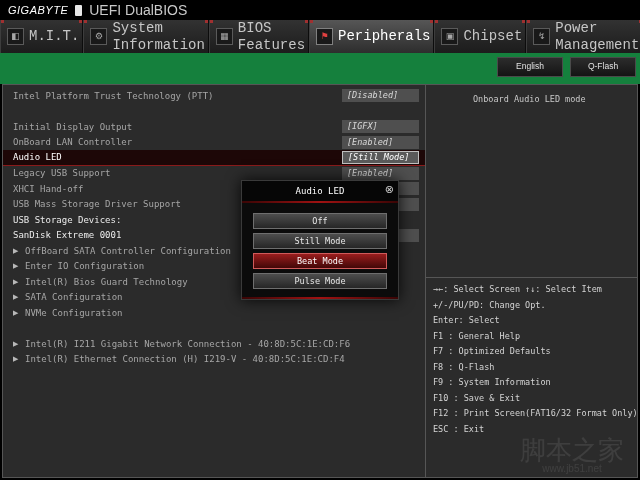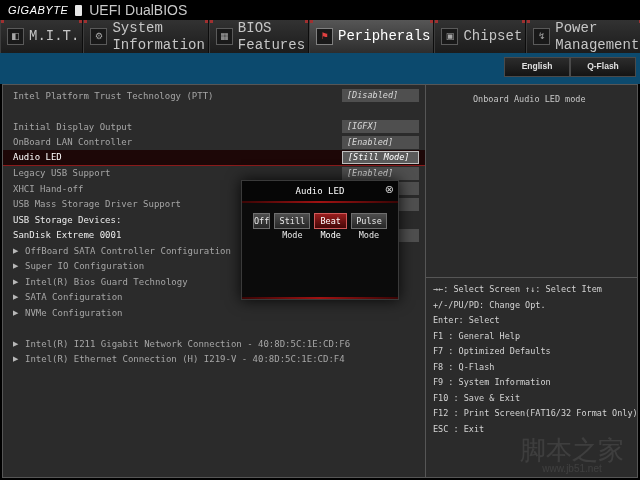--- a/index.html
+++ b/index.html
@@ -23,22 +23,22 @@
   .tab::before,.tab::after{content:"";position:absolute;top:0;width:3px;height:3px;background:#a03030;}
   .tab::before{left:0;} .tab::after{right:0;}
   .tab.active{background:linear-gradient(#565656,#2d2d2d);color:#fff;}
   .tab-icon{flex:0 0 15px;width:15px;height:15px;border:1px solid #5a5a5a;background:#191919;
             color:#a8a8a8;font-size:9px;line-height:14px;text-align:center;
             font-family:"DejaVu Sans",sans-serif;}
   .tab.active .tab-icon{color:#e04040;border-color:#808080;}
   .tab-label{font-size:14px;line-height:1.15;font-family:Liberation Mono, monospace;}
 
   
-  .quickbar{position:absolute;top:53px;left:0;right:0;height:31px;background:#0c4a6e;
-            display:flex;justify-content:flex-end;padding:4px 4px 0 0;box-sizing:border-box;font-weight:bold;}
+  .quickbar{position:absolute;top:53px;left:0;right:0;height:31px;background:#15803d;
+            display:flex;justify-content:flex-end;gap:7px;padding:4px 4px 0 0;box-sizing:border-box;}
   .qbtn{width:64px;height:18px;background:linear-gradient(#2c2c2c,#141414);border:1px solid #4a4a4a;
         color:#e0e0e0;font-size:8.5px;text-align:center;line-height:17px;
         font-family:"Liberation Sans",sans-serif;}
 
   
   .panel{position:absolute;top:84px;left:2px;width:634px;height:392px;
          background:#2b2b2b;border:1px solid #565656;}
   .content{position:absolute;top:0;left:0;width:422px;height:100%;padding-top:3px;box-sizing:border-box;}
   .row{height:15.5px;display:flex;align-items:center;padding-left:10px;position:relative;
        color:#a6a6a6;font-size:9px;}
@@ -62,21 +62,21 @@
   
   .dialog{position:absolute;left:241px;top:180px;width:156px;height:118px;background:#0b0b0b;
           border:1px solid #3a3a3a;box-shadow:0 0 14px rgba(0,0,0,.85);}
   .dialog::after{content:"";position:absolute;bottom:0;left:0;right:0;height:2px;
                  background:linear-gradient(90deg,#3a0505,#a01212,#3a0505);}
   .dialog-titlebar{height:20px;display:flex;align-items:center;justify-content:center;position:relative;
                    color:#fff;font-size:9px;background:#060606;
                    border-bottom:2px solid;border-image:linear-gradient(90deg,#3a0505,#a01212,#3a0505) 1;}
   .dialog-close{position:absolute;right:4px;top:2px;color:#cfcfcf;font-size:11px;line-height:14px;
                 font-family:"DejaVu Sans",sans-serif;cursor:default;}
-  .dialog-body{padding:10px 11px;display:flex;flex-direction:row;gap:4px;}
+  .dialog-body{padding:10px 11px;display:flex;flex-direction:column;gap:4px;}
   .dialog-option{height:16px;background:linear-gradient(#4d4d4d,#262626);border:1px solid #6e6e6e;
                  color:#e8e8e8;font-size:8.5px;text-align:center;line-height:14px;box-sizing:border-box;}
   .dialog-option.selected{background:linear-gradient(#9a1d1d,#420707);border:1px solid #cf5a5a;color:#fff;}
 
   
   .watermark{position:absolute;right:16px;bottom:6px;text-align:center;opacity:.09;color:#fff;
              pointer-events:none;}
   .watermark-text{font-size:26px;line-height:1;}
   .watermark-url{font-size:10px;font-family:"Liberation Sans",sans-serif;}
 </style>
@@ -165,21 +165,21 @@
       <div class="row bold">
         <span class="row-label">SanDisk Extreme 0001</span>
         <span class="row-value"></span>
       </div>
       <div class="row">
         <span class="arrow-icon">▶</span>
         <span class="row-label">OffBoard SATA Controller Configuration</span>
       </div>
       <div class="row">
         <span class="arrow-icon">▶</span>
-        <span class="row-label">Super IO Configuration</span>
+        <span class="row-label">Enter IO Configuration</span>
       </div>
       <div class="row">
         <span class="arrow-icon">▶</span>
         <span class="row-label">Intel(R) Bios Guard Technology</span>
       </div>
       <div class="row">
         <span class="arrow-icon">▶</span>
         <span class="row-label">SATA Configuration</span>
       </div>
       <div class="row">

